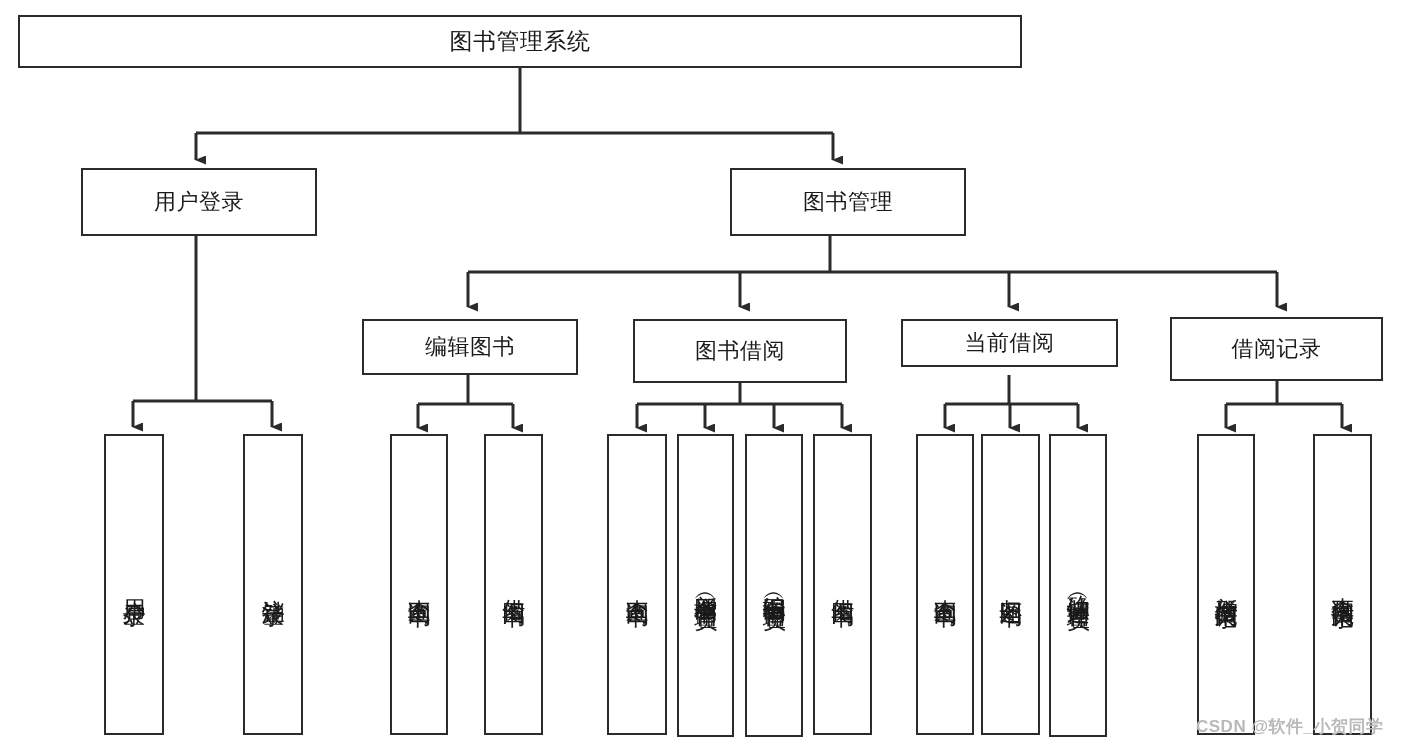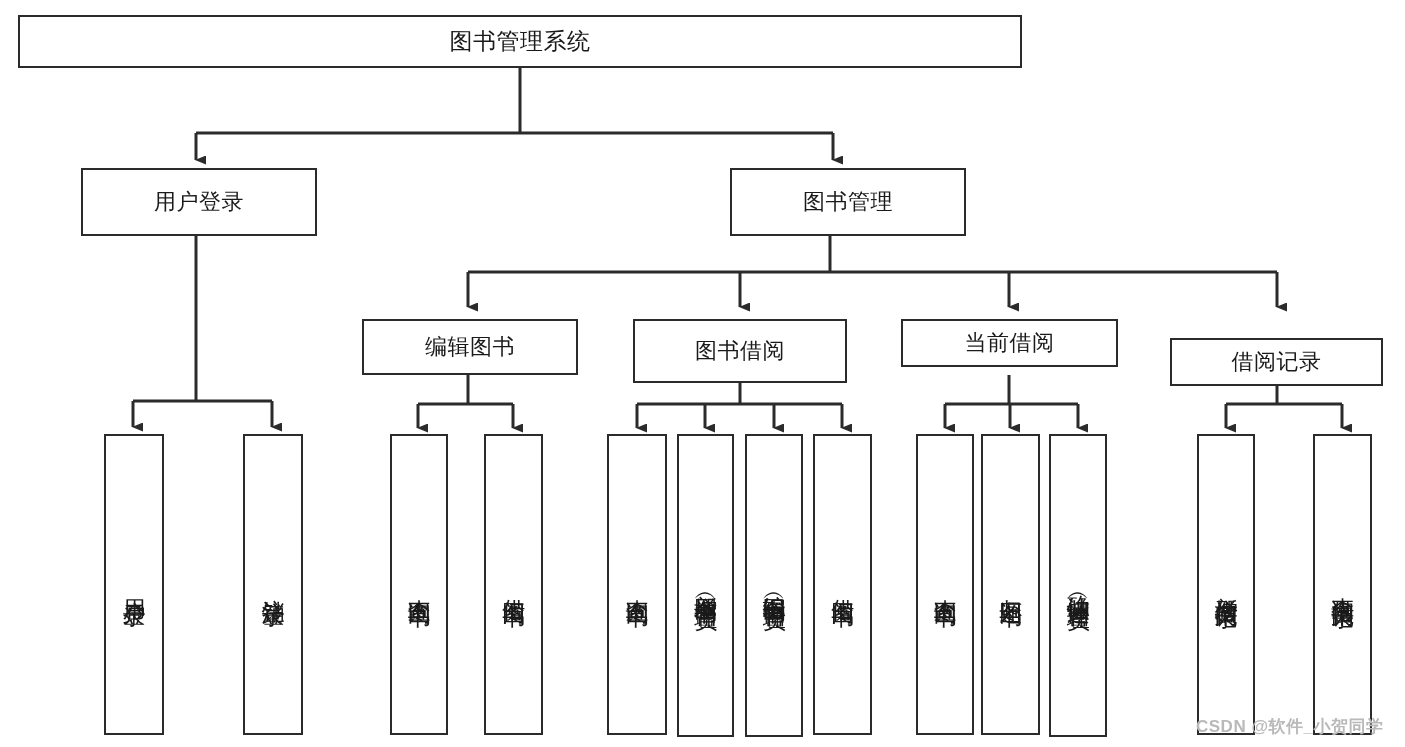--- a/index.html
+++ b/index.html
@@ -139,21 +139,21 @@
 
   <div class="node h-node" style="left:362px; top:319px; width:216px; height:56px;">
     <span class="lbl">编辑图书</span>
   </div>
   <div class="node h-node" style="left:633px; top:319px; width:214px; height:64px;">
     <span class="lbl">图书借阅</span>
   </div>
   <div class="node h-node" style="left:901px; top:319px; width:217px; height:48px;">
     <span class="lbl">当前借阅</span>
   </div>
-  <div class="node h-node" style="left:1170px; top:338px; width:213px; height:48px;">
+  <div class="node h-node" style="left:1170px; top:317px; width:213px; height:64px;">
     <span class="lbl">借阅记录</span>
   </div>
 
   <div class="node v-node" style="left:104px; top:434px; width:60px; height:301px;">
     <span class="lbl">用户登录</span>
   </div>
   <div class="node v-node" style="left:243px; top:434px; width:60px; height:301px;">
     <span class="lbl">注销登录</span>
   </div>
 

